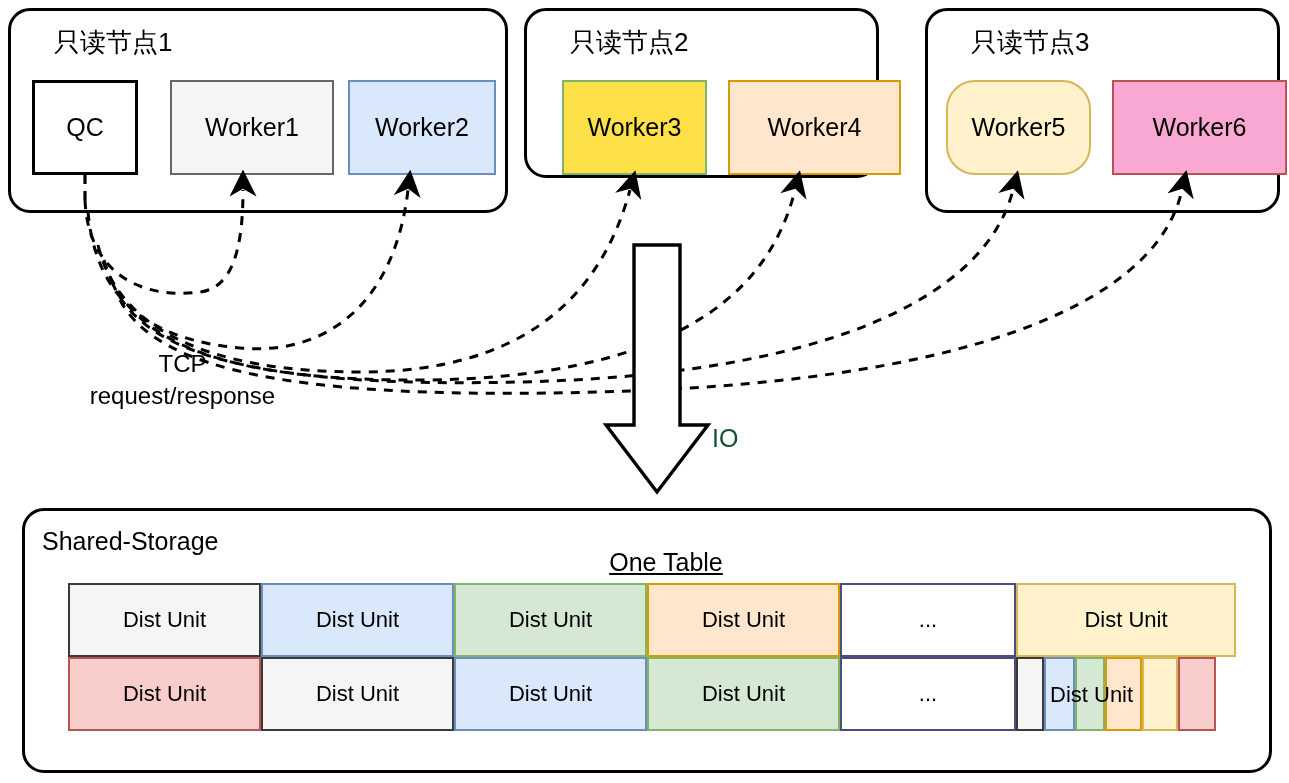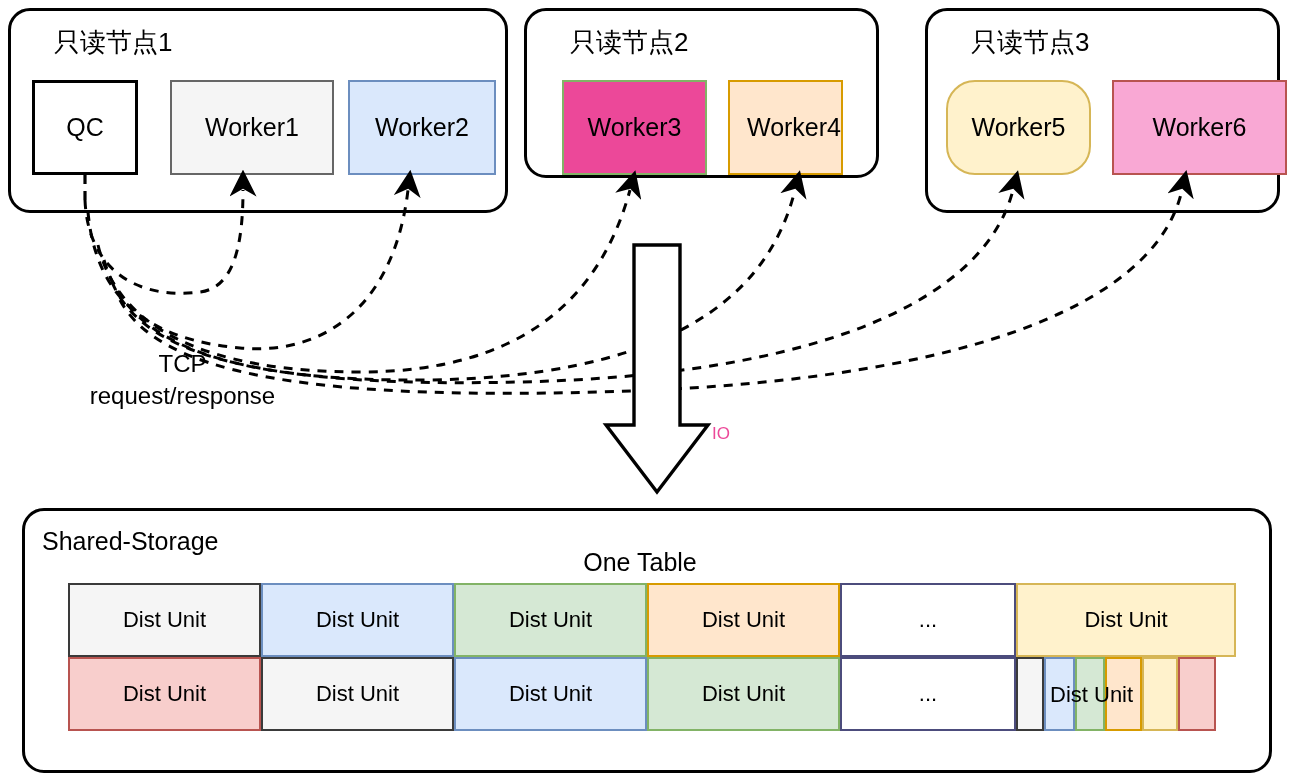--- a/index.html
+++ b/index.html
@@ -42,22 +42,22 @@
     display: flex;
     align-items: center;
     justify-content: center;
     font-size: 25px;
     color: #000000;
     border-width: 2px;
     border-style: solid;
   }
   .io-label {
     position: absolute;
-    font-size: 17px;
-    color: #ec4899;
+    font-size: 25px;
+    color: #14532d;
   }
   .tcp-label {
     position: absolute;
     text-align: center;
     font-size: 24px;
     line-height: 1.32;
     color: #000000;
     white-space: pre-line;
   }
   .storage-group {
@@ -126,25 +126,25 @@
   </div>
   <div class="box" style="left:348px; top:80px; width:148px; height:95px;
               background:#dae8fc; border-color:#6c8ebf;">
     <span>Worker2</span>
   </div>
 
   <div class="node-group" style="left:524px; top:8px; width:355px; height:170px;">
     <div class="node-title">只读节点2</div>
   </div>
   <div class="box" style="left:562px; top:80px; width:145px; height:95px;
-              background:#ec4899; border-color:#82b366;">
+              background:#fde047; border-color:#82b366;">
     <span>Worker3</span>
   </div>
-  <div class="box" style="left:728px; top:80px; width:115px; height:95px;
-              background:#ffe6cc; border-color:#d79b00;justify-content:flex-end;">
+  <div class="box" style="left:728px; top:80px; width:173px; height:95px;
+              background:#ffe6cc; border-color:#d79b00;">
     <span>Worker4</span>
   </div>
 
   <div class="node-group" style="left:925px; top:8px; width:355px; height:205px;">
     <div class="node-title">只读节点3</div>
   </div>
   <div class="box" style="left:946px; top:80px; width:145px; height:95px;
               background:#fff2cc; border-color:#d6b656;border-radius:29px;">
     <span>Worker5</span>
   </div>
@@ -179,21 +179,21 @@
 
   <div class="tcp-label" style="left:40px; top:348px; width:285px;">TCP
 request/response</div>
 
   <div class="io-label" style="left:712px; top:424px;">IO</div>
 
   <div class="storage-group" style="left:22px; top:508px; width:1250px; height:265px;"></div>
 
   <div class="storage-title" style="left:42px; top:527px;">Shared-Storage</div>
 
-  <div class="table-title" style="left:500px; top:548px; width:280px;">One Table</div>
+  <div class="table-title" style="left:526px; top:548px; width:280px;text-decoration:underline;">One Table</div>
 
   <div class="cell" style="left:68px; top:583px; width:193px; height:74px;
               background:#f5f5f5; border-color:#3a3a3a;">
     <span>Dist Unit</span>
   </div>
   <div class="cell" style="left:261px; top:583px; width:193px; height:74px;
               background:#dae8fc; border-color:#6c8ebf;">
     <span>Dist Unit</span>
   </div>
   <div class="cell" style="left:454px; top:583px; width:193px; height:74px;

